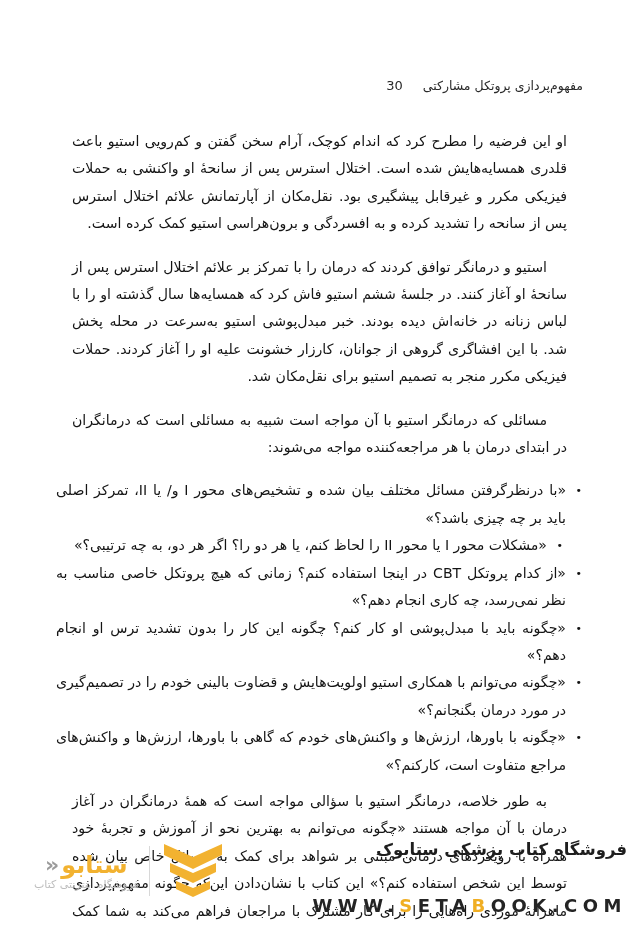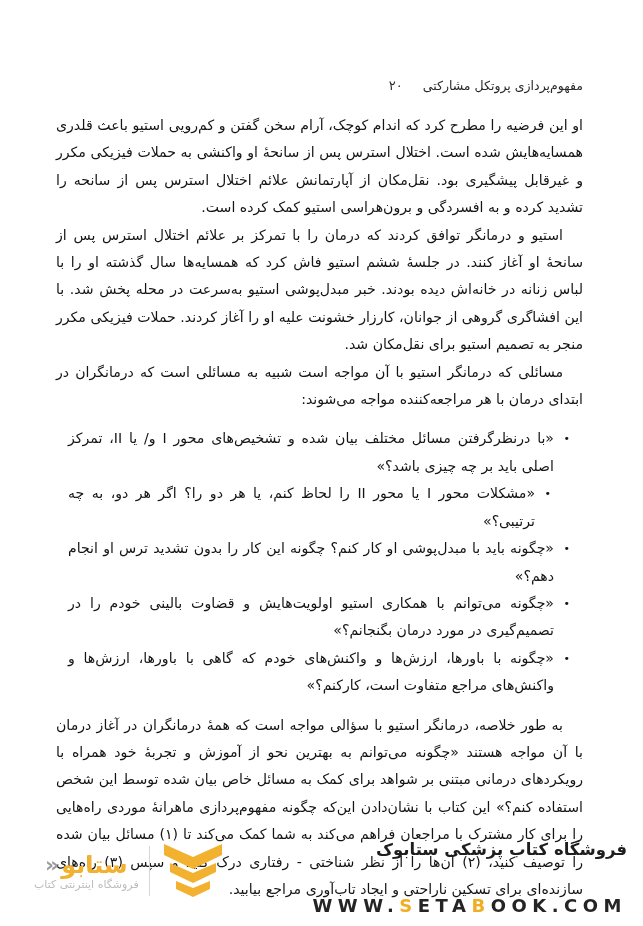--- a/index.html
+++ b/index.html
@@ -23,24 +23,24 @@
   .running-head .pagenum{font-size:13px;}
   
   .body-text{
     position:absolute;top:112px;right:60px;left:56px;
     direction:rtl;
     text-align:justify;
     font-size:14.1px;
     line-height:27.4px;
     color:#141414;
   }
-  .body-text p{margin:0;}
+  .body-text p{margin:16px;}
   p.indent{text-indent:20px;}
   p.summary{margin-top:9px;}
-  ul.q-list{margin:12px;padding:0;list-style:none;}
+  ul.q-list{margin:0;padding:0;list-style:none;}
   ul.q-list li{
     position:relative;
     padding-right:17px;
     text-align:justify;
   }
   ul.q-list li::before{
     content:"•";
     position:absolute;right:1px;top:0;
     font-size:11px;line-height:27.4px;color:#111;
   }
@@ -88,31 +88,32 @@
   }
   .logo-emblem{display:block;}
 </style>
 </head>
 <body>
 
 <div class="page">
 
   <div class="running-head">
     <span class="title">مفهوم‌پردازی پروتکل مشارکتی</span>
-    <span class="pagenum">۲۰</span>
+    <span class="pagenum">30</span>
   </div>
 
   <div class="body-text">
     <p>او این فرضیه را مطرح کرد که اندام کوچک، آرام سخن گفتن و کم‌رویی استیو باعث قلدری همسایه‌هایش شده است. اختلال استرس پس از سانحهٔ او واکنشی به حملات فیزیکی مکرر و غیرقابل پیشگیری بود. نقل‌مکان از آپارتمانش علائم اختلال استرس پس از سانحه را تشدید کرده و به افسردگی و برون‌هراسی استیو کمک کرده است.</p>
     <p class="indent">استیو و درمانگر توافق کردند که درمان را با تمرکز بر علائم اختلال استرس پس از سانحهٔ او آغاز کنند. در جلسهٔ ششم استیو فاش کرد که همسایه‌ها سال گذشته او را با لباس زنانه در خانه‌اش دیده بودند. خبر مبدل‌پوشی استیو به‌سرعت در محله پخش شد. با این افشاگری گروهی از جوانان، کارزار خشونت علیه او را آغاز کردند. حملات فیزیکی مکرر منجر به تصمیم استیو برای نقل‌مکان شد.</p>
     <p class="indent">مسائلی که درمانگر استیو با آن مواجه است شبیه به مسائلی است که درمانگران در ابتدای درمان با هر مراجعه‌کننده مواجه می‌شوند:</p>
 
     <ul class="q-list">
       <li>«با درنظرگرفتن مسائل مختلف بیان شده و تشخیص‌های محور I و/ یا II، تمرکز اصلی باید بر چه چیزی باشد؟»</li>
       <li class="sub">«مشکلات محور I یا محور II را لحاظ کنم، یا هر دو را؟ اگر هر دو، به چه ترتیبی؟»</li>
+      <li>«از کدام پروتکل CBT در اینجا استفاده کنم؟ زمانی که هیچ پروتکل خاصی مناسب به نظر نمی‌رسد، چه کاری انجام دهم؟»</li>
       <li>«چگونه باید با مبدل‌پوشی او کار کنم؟ چگونه این کار را بدون تشدید ترس او انجام دهم؟»</li>
       <li>«چگونه می‌توانم با همکاری استیو اولویت‌هایش و قضاوت بالینی خودم را در تصمیم‌گیری در مورد درمان بگنجانم؟»</li>
       <li>«چگونه با باورها، ارزش‌ها و واکنش‌های خودم که گاهی با باورها، ارزش‌ها و واکنش‌های مراجع متفاوت است، کارکنم؟»</li>
     </ul>
 
     <p class="indent summary">به طور خلاصه، درمانگر استیو با سؤالی مواجه است که همهٔ درمانگران در آغاز درمان با آن مواجه هستند «چگونه می‌توانم به بهترین نحو از آموزش و تجربهٔ خود همراه با رویکردهای درمانی مبتنی بر شواهد برای کمک به مسائل خاص بیان شده توسط این شخص استفاده کنم؟» این کتاب با نشان‌دادن این‌که چگونه مفهوم‌پردازی ماهرانهٔ موردی راه‌هایی را برای کار مشترک با مراجعان فراهم می‌کند به شما کمک می‌کند تا (۱) مسائل بیان شده را توصیف کنید، (۲) آن‌ها را از نظر شناختی - رفتاری درک کنید و سپس (۳) راه‌های سازنده‌ای برای تسکین ناراحتی و ایجاد تاب‌آوری مراجع بیابید.</p>
   </div>
 
   <div class="footer">
 

